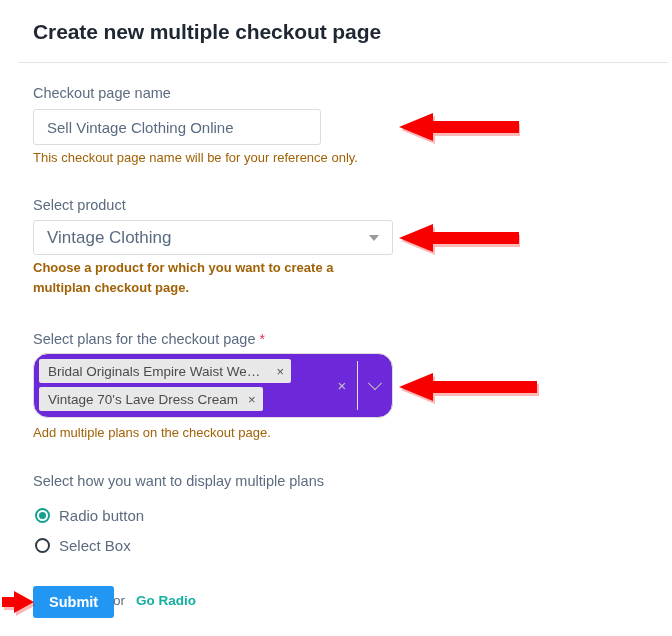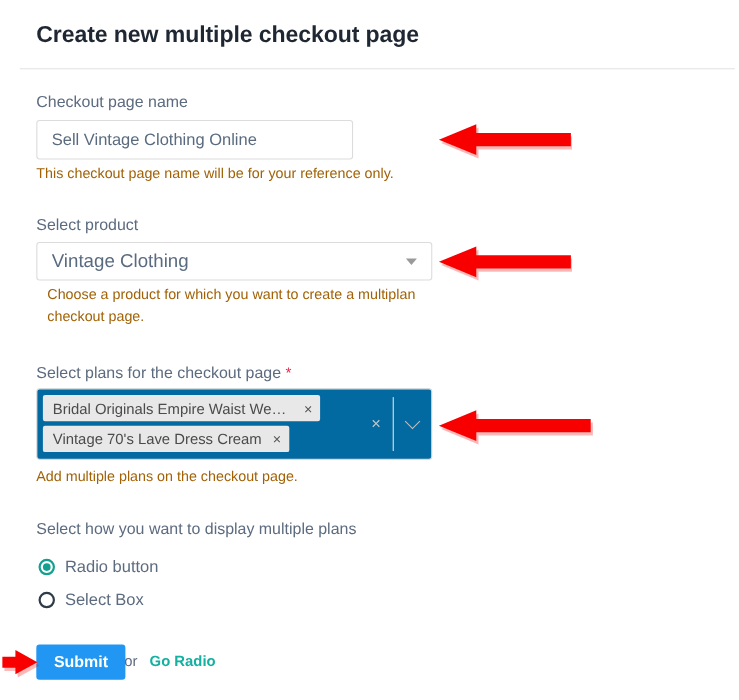--- a/index.html
+++ b/index.html
@@ -104,23 +104,23 @@
     border-left: 5px solid transparent;
     border-right: 5px solid transparent;
     border-top: 6px solid #9a9a9a;
     margin-left: 6px;
   }
 
   
   .multi-select {
     position: absolute;
     box-sizing: border-box;
-    background: #0369a1;
+    background: #6d28d9;
     border: 1px solid #dcdcdc;
-    border-radius: 3px;
+    border-radius: 15px;
     display: flex;
     align-items: stretch;
     padding: 5px 0 5px 5px;
   }
   .tag-area {
     flex: 1;
     display: flex;
     flex-direction: column;
     align-items: flex-start;
     gap: 4px;
@@ -267,21 +267,21 @@
 
   <div class="help-text" style="left:33px; top:148px;">This checkout page name will be for your reference only.</div>
 
   <div class="field-label" style="left:33px; top:197px;">Select product</div>
 
   <div class="select-box" style="left:33px; top:220px; width:360px; height:35px;">
     <span class="select-value">Vintage Clothing</span>
     <span class="caret-down"></span>
   </div>
 
-  <div class="help-text wrap" style="left:43px; top:258px;">Choose a product for which you want to create a multiplan checkout page.</div>
+  <div class="help-text wrap" style="left:33px; top:258px;font-weight:bold;">Choose a product for which you want to create a multiplan checkout page.</div>
 
   <div class="field-label" style="left:33px; top:331px;">
     <span>Select plans for the checkout page</span>
     <span class="req-star">*</span>
   </div>
 
   <div class="multi-select" style="left:33px; top:353px; width:360px; height:65px;">
     <div class="tag-area">
 
       <div class="tag" style="max-width:252px;">

